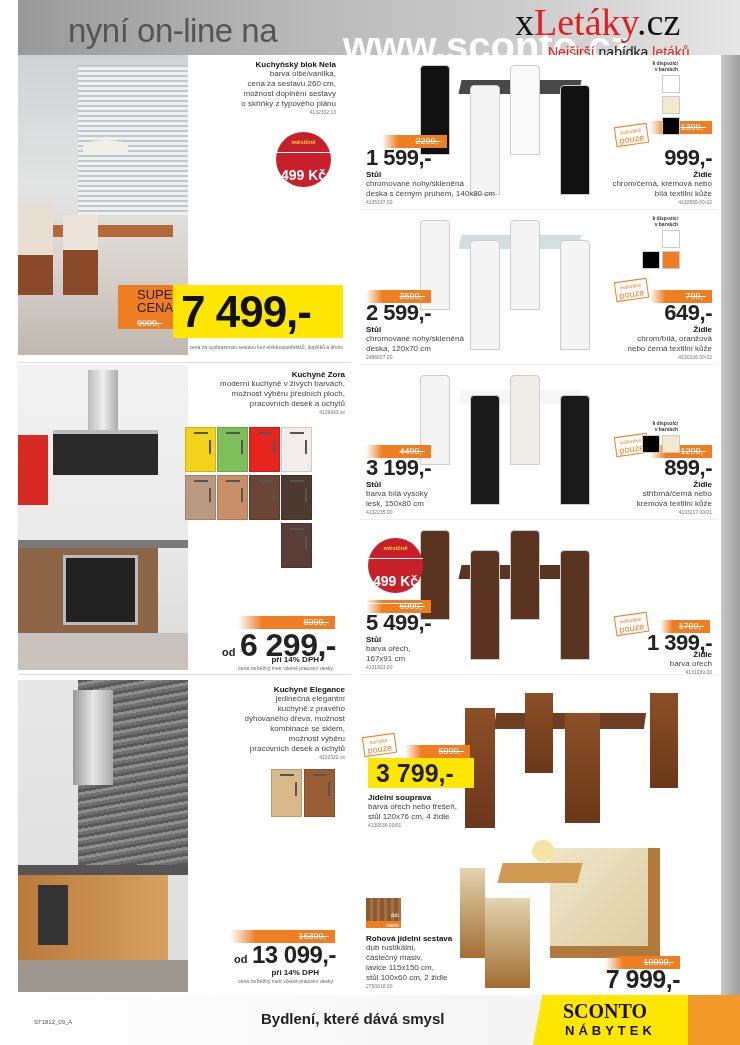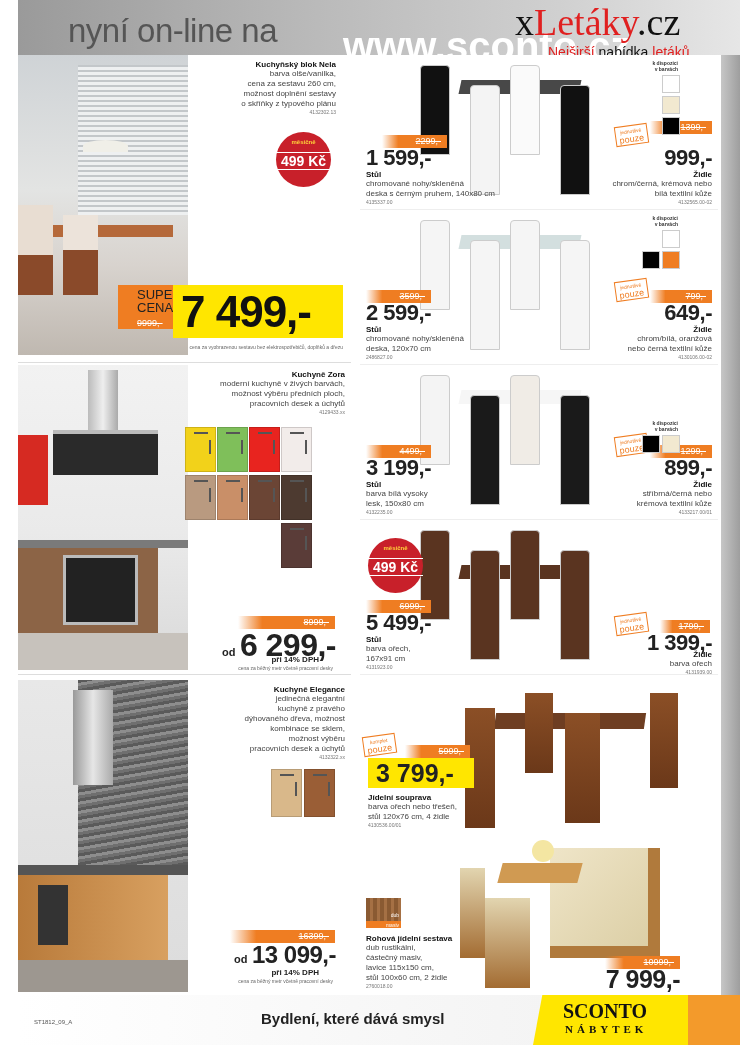--- a/index.html
+++ b/index.html
@@ -22,21 +22,21 @@
 .pname{font-weight:bold;font-size:8px;color:#111}
 .pdesc{font-size:8px;color:#444;line-height:10px}
 .pcode{font-size:5px;color:#777}
 .r{text-align:right}
 .old{position:absolute;background:linear-gradient(90deg,rgba(240,120,30,0),#ef7d22 25%,#ef7d22);color:#fff;font-size:9px;text-align:right;padding-right:6px;height:13px;line-height:13px;text-decoration:line-through}
 .price{position:absolute;font-weight:bold;font-size:22px;color:#222;white-space:nowrap;letter-spacing:-0.5px}
 .badge-each{position:absolute;border:1px solid #ef7d22;color:#ef7d22;background:#fff;font-size:9px;line-height:8px;padding:1px 3px;transform:rotate(-8deg);text-align:center}
 .badge-each .s{font-size:5px;display:block}
 .monthly{position:absolute;width:55px;height:55px;border-radius:50%;background:#c8202a;color:#fff;text-align:center}
 .monthly .m{font-size:6px;color:#ffd23a;margin-top:7px;font-weight:bold}
-.monthly .v{font-size:14px;font-weight:bold;margin-top:7px;border-top:1px solid #fff;border-bottom:1px solid #fff;padding:0 0}
+.monthly .v{font-size:14px;font-weight:bold;margin-top:7px;border-top:1px solid #fff;border-bottom:1px solid #fff;padding:14px 0}
 .swatch{position:absolute;width:18px;height:18px;border:1px solid #ccc}
 .avail{position:absolute;font-size:5px;font-weight:bold;text-align:right;color:#333;line-height:6px}
 .door{position:absolute;width:31px;height:45px;border:1px solid rgba(0,0,0,.15)}
 .door::before{content:"";position:absolute;left:8px;top:4px;width:14px;height:2px;background:#555}
 .door::after{content:"";position:absolute;right:4px;top:12px;width:2px;height:14px;background:#555}
 </style>
 </head>
 <body>
 
 <div class="header">
@@ -296,21 +296,21 @@
   </div>
   <div class="old" style="left:245px;top:118px;width:75px">10999,-</div>
   <div class="price" style="right:38px;top:127px;font-size:25px">7 999,-</div>
 </div>
 
 <div class="abs" style="left:18px;top:995px;width:722px;height:50px;background:linear-gradient(90deg,#fff,#f0f0f0)">
   <span style="position:absolute;left:16px;top:24px;font-size:6px;color:#555">ST1812_09_A</span>
   <span style="position:absolute;left:243px;top:15px;font-size:15px;font-weight:bold;color:#222;white-space:nowrap">Bydlení, které dává smysl</span>
   <div style="position:absolute;left:515px;top:0;width:155px;height:50px;background:#ffe600;clip-path:polygon(6% 0,100% 0,100% 100%,0 100%)">
     <div style="position:absolute;left:30px;top:5px;font-family:'Liberation Serif',serif;font-weight:bold;font-size:20px;color:#111">SCONTO</div>
-    <div style="position:absolute;left:32px;top:28px;font-family:Liberation Serif, serif;font-weight:bold;font-size:11px;letter-spacing:4px;color:#111">NÁBYTEK</div>
+    <div style="position:absolute;left:32px;top:28px;font-family:Liberation Sans, sans-serif;font-weight:bold;font-size:13px;letter-spacing:4px;color:#111">NÁBYTEK</div>
   </div>
   <div style="position:absolute;left:670px;top:0;width:52px;height:50px;background:#f39a2b"></div>
 </div>
 
 <div class="door" style="left: 185px; top: 427px; background: rgb(242, 210, 26); position: absolute;"></div>
 <div class="door" style="left: 217px; top: 427px; background: rgb(127, 191, 90); position: absolute;"></div>
 <div class="door" style="left: 249px; top: 427px; background: rgb(232, 36, 31); position: absolute;"></div>
 <div class="door" style="left: 281px; top: 427px; background: rgb(242, 236, 234); position: absolute;"></div>
 <div class="door" style="left: 185px; top: 475px; background: rgb(185, 154, 128); position: absolute;"></div>
 <div class="door" style="left: 217px; top: 475px; background: rgb(201, 143, 104); position: absolute;"></div>

